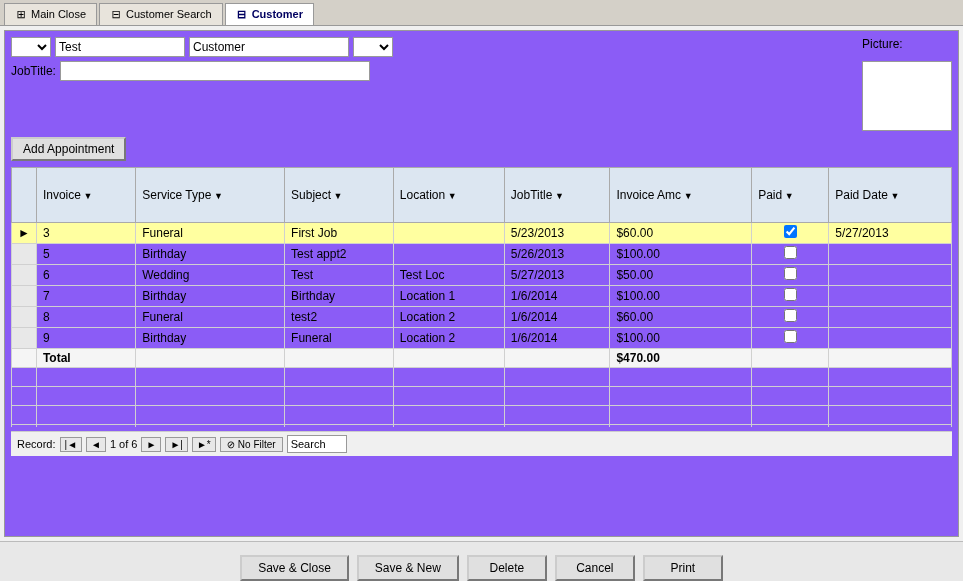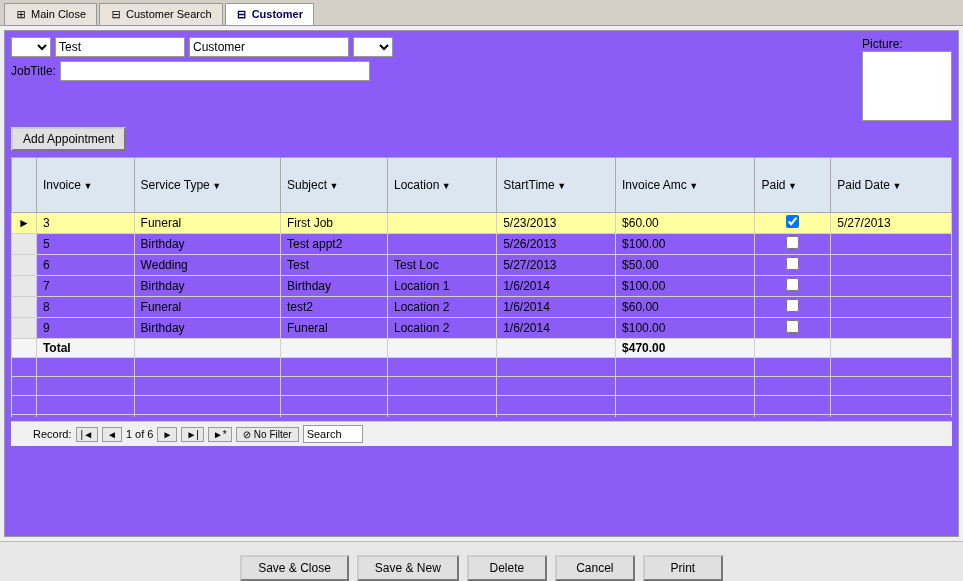--- a/index.html
+++ b/index.html
@@ -89,21 +89,21 @@
     .field-label {
       font-size: 12px;
       color: #000;
     }
     .picture-box {
       margin-left: 20px;
       text-align: left;
     }
     .picture-label {
       font-size: 12px;
-      margin-bottom: 0;
+      margin-bottom: 10px;
     }
     .picture-area {
       width: 90px;
       height: 70px;
       border: 1px solid #999;
       background: #fff;
     }
 
     
     .inner-tabs {
@@ -179,21 +179,21 @@
       background: #f5f5f5;
     }
     .empty-rows td {
       height: 18px;
     }
 
     
     .nav-bar {
       display: flex;
       align-items: center;
-      padding: 3px 22px;
+      padding: 3px 6px;
       background: #f0f0f0;
       border-top: 1px solid #ccc;
       font-size: 11px;
       gap: 4px;
       margin-top: 4px;
     }
     .nav-btn {
       padding: 1px 4px;
       border: 1px solid #999;
       background: #e8e8e8;
@@ -297,21 +297,21 @@
   
   <div class="table-wrapper">
     <table class="data-table">
       <thead>
         <tr>
           <th style="width:14px;"></th>
           <th class="sortable">Invoice</th>
           <th class="sortable">Service Type</th>
           <th class="sortable">Subject</th>
           <th class="sortable">Location</th>
-          <th class="sortable">StartTime</th>
+          <th class="sortable">JobTitle</th>
           <th class="sortable">Invoice Amc</th>
           <th class="sortable">Paid</th>
           <th class="sortable">Paid Date</th>
         </tr>
       </thead>
       <tbody id="table-body">
       <tr class="selected">
             <td class="row-indicator selected">►</td>
             <td>3</td>
             <td>Funeral</td>

